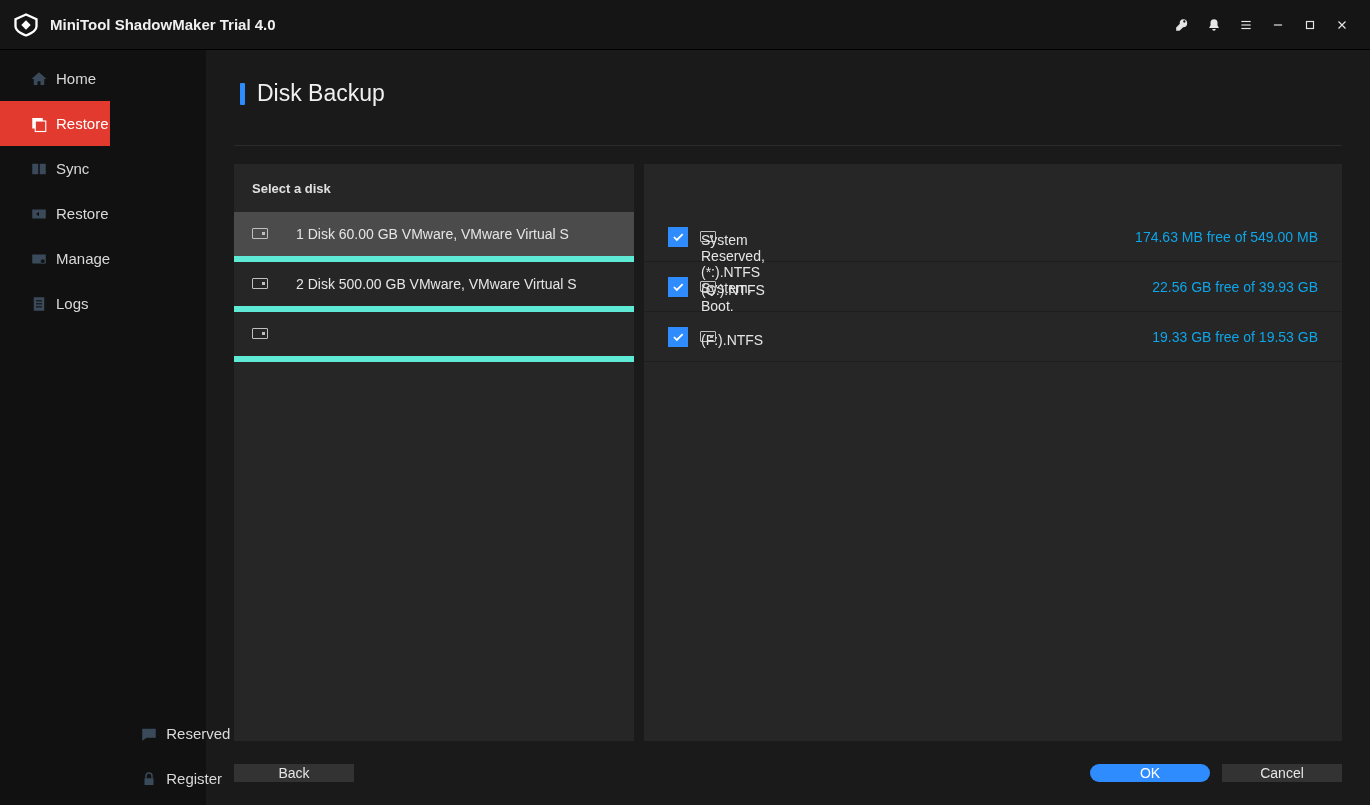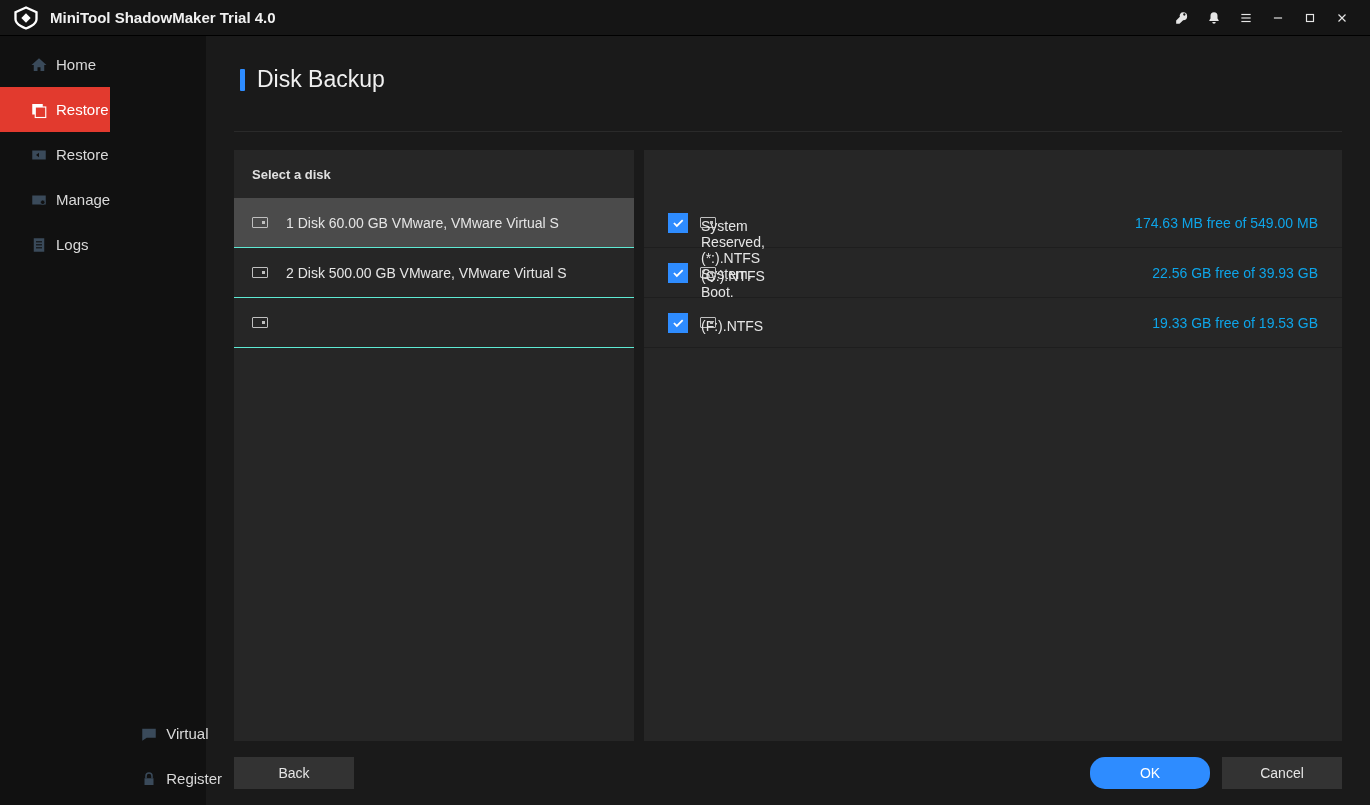--- a/index.html
+++ b/index.html
@@ -1,20 +1,20 @@
 <!DOCTYPE html>
 <html><head>
 <meta charset="utf-8">
 <style>
   * { box-sizing: border-box; margin: 0; padding: 0; }
   html, body { width: 1370px; height: 805px; overflow: hidden; font-family: "Segoe UI", Arial, sans-serif; background: #0a0a0a; color: #e5e5e5; }
   .app { display: flex; flex-direction: column; width: 100%; height: 100%; }
 
   
-  .titlebar { height: 36px; background: #151515; display: flex; align-items: center; padding: 0 12px; border-bottom: 1px solid #000; }
+  .titlebar { height: 50px; background: #151515; display: flex; align-items: center; padding: 0 12px; border-bottom: 1px solid #000; }
   .titlebar .logo { width: 28px; height: 28px; margin-right: 10px; display:flex; align-items:center; justify-content:center; }
   .titlebar .title { font-size: 15px; font-weight: 600; color: #f0f0f0; flex: 0 0 auto; }
   .titlebar .spacer { flex: 1; }
   .titlebar .tb-btn { width: 32px; height: 32px; display: flex; align-items: center; justify-content: center; color: #e5e5e5; cursor: pointer; }
   .titlebar .tb-btn svg { width: 14px; height: 14px; }
 
   
   .body { flex: 1; display: flex; min-height: 0; }
 
   
@@ -33,33 +33,33 @@
   .accent-bar { width: 5px; height: 22px; background: #2e8cff; border-radius: 1px; }
   .page-title { font-size: 23px; color: #f0f0f0; font-weight: 400; }
   .hr { height: 1px; background: #2a2a2a; margin: 20px 28px 0 28px; }
 
   .panels { flex: 1; display: flex; gap: 10px; padding: 18px 28px 8px 28px; min-height: 0; }
   .panel { flex: 1; background: #262626; display: flex; flex-direction: column; min-height: 0; overflow: hidden; }
   .panel-left { flex: 0 0 400px; }
   .panel-header { height: 48px; display: flex; align-items: center; padding: 0 18px; font-size: 13px; font-weight: 600; color: #e0e0e0; background: #262626; }
   .panel-body { flex: 1; overflow: auto; }
 
-  .disk-row { height: 50px; display: flex; align-items: center; padding: 0 18px; border-bottom: 1px solid #5eead4; font-size: 14px; cursor: pointer; gap: 18px; }
+  .disk-row { height: 50px; display: flex; align-items: center; padding: 0 18px; border-bottom: 6px solid #5eead4; font-size: 14px; cursor: pointer; gap: 28px; }
   .disk-row.selected { background: #4b4b4b; }
   .disk-icon { width: 16px; height: 12px; display:flex; }
   .disk-label { white-space: nowrap; overflow: hidden; text-overflow: ellipsis; }
 
   .part-row { height: 50px; display: flex; align-items: center; padding: 0 24px; border-bottom: 1px solid #1e1e1e; font-size: 14px; gap: 12px; }
   .chk { width: 20px; height: 20px; background: #2e8cff; display:flex; align-items:center; justify-content:center; cursor:pointer; flex: 0 0 auto; }
   .chk svg { width: 14px; height: 14px; color: #fff; }
   .part-name { flex: 1; display:flex; align-items:center; gap: 8px; }
   .part-free { font-size: 14px; color: #0ea5e9; }
 
   .footer { height: 56px; display: flex; align-items: center; padding: 0 28px 8px 28px; gap: 12px; }
-  .btn { height: 32px; min-width: 120px; padding: 4px 20px; display:flex; align-items:center; justify-content:center; font-size: 14px; cursor:pointer; color:#e5e5e5; background:#333; border:none; }
+  .btn { height: 18px; min-width: 120px; padding: 4px 20px; display:flex; align-items:center; justify-content:center; font-size: 14px; cursor:pointer; color:#e5e5e5; background:#333; border:none; }
   .btn.ok { background:#2e8cff; color:#fff;border-radius:15px; }
   .footer .spacer { flex: 1; }
 
   .drive-glyph { width:16px; height:11px; border:1.5px solid #bfbfbf; border-radius:1px; position:relative; }
   .drive-glyph::after { content:""; position:absolute; right:2px; top:3px; width:3px; height:3px; background:#bfbfbf; }
 </style>
 </head>
 <body>
 
 <div class="app">
@@ -124,20 +124,29 @@
               <svg viewBox="0 0 24 24" fill="currentColor">
                 <rect x="3" y="4" width="14" height="14"></rect>
                 <rect x="7" y="8" width="14" height="14" fill="#e23a2e" stroke="#fff" stroke-width="1.5"></rect>
               </svg>
             </span>
           <span>Restore</span>
         </div>
         <div class="nav-item">
           <span class="nav-icon">
               <svg viewBox="0 0 24 24" fill="currentColor">
+                <rect x="3" y="5" width="8" height="14"></rect>
+                <rect x="13" y="5" width="8" height="14"></rect>
+              </svg>
+            </span>
+          <span>Sync</span>
+        </div>
+        <div class="nav-item">
+          <span class="nav-icon">
+              <svg viewBox="0 0 24 24" fill="currentColor">
                 <rect x="3" y="6" width="18" height="12"></rect>
                 <path d="M12 9v6l-4-3z" fill="#111"></path>
               </svg>
             </span>
           <span>Restore</span>
         </div>
         <div class="nav-item">
           <span class="nav-icon">
               <svg viewBox="0 0 24 24" fill="currentColor">
                 <rect x="3" y="6" width="18" height="12"></rect>
@@ -158,21 +167,21 @@
           <span>Logs</span>
         </div>
       </div>
       <div class="bottom">
         <div class="nav-item">
           <span class="nav-icon">
               <svg viewBox="0 0 24 24" fill="currentColor">
                 <path d="M3 5h18v12H9l-6 4z"></path>
               </svg>
             </span>
-          <span>Virtual</span>
+          <span>Reserved</span>
         </div>
         <div class="nav-item">
           <span class="nav-icon">
               <svg viewBox="0 0 24 24" fill="currentColor">
                 <rect x="6" y="11" width="12" height="9"></rect>
                 <path d="M8 11V8a4 4 0 0 1 8 0v3" fill="none" stroke="currentColor" stroke-width="2"></path>
               </svg>
             </span>
           <span>Register</span>
         </div>

